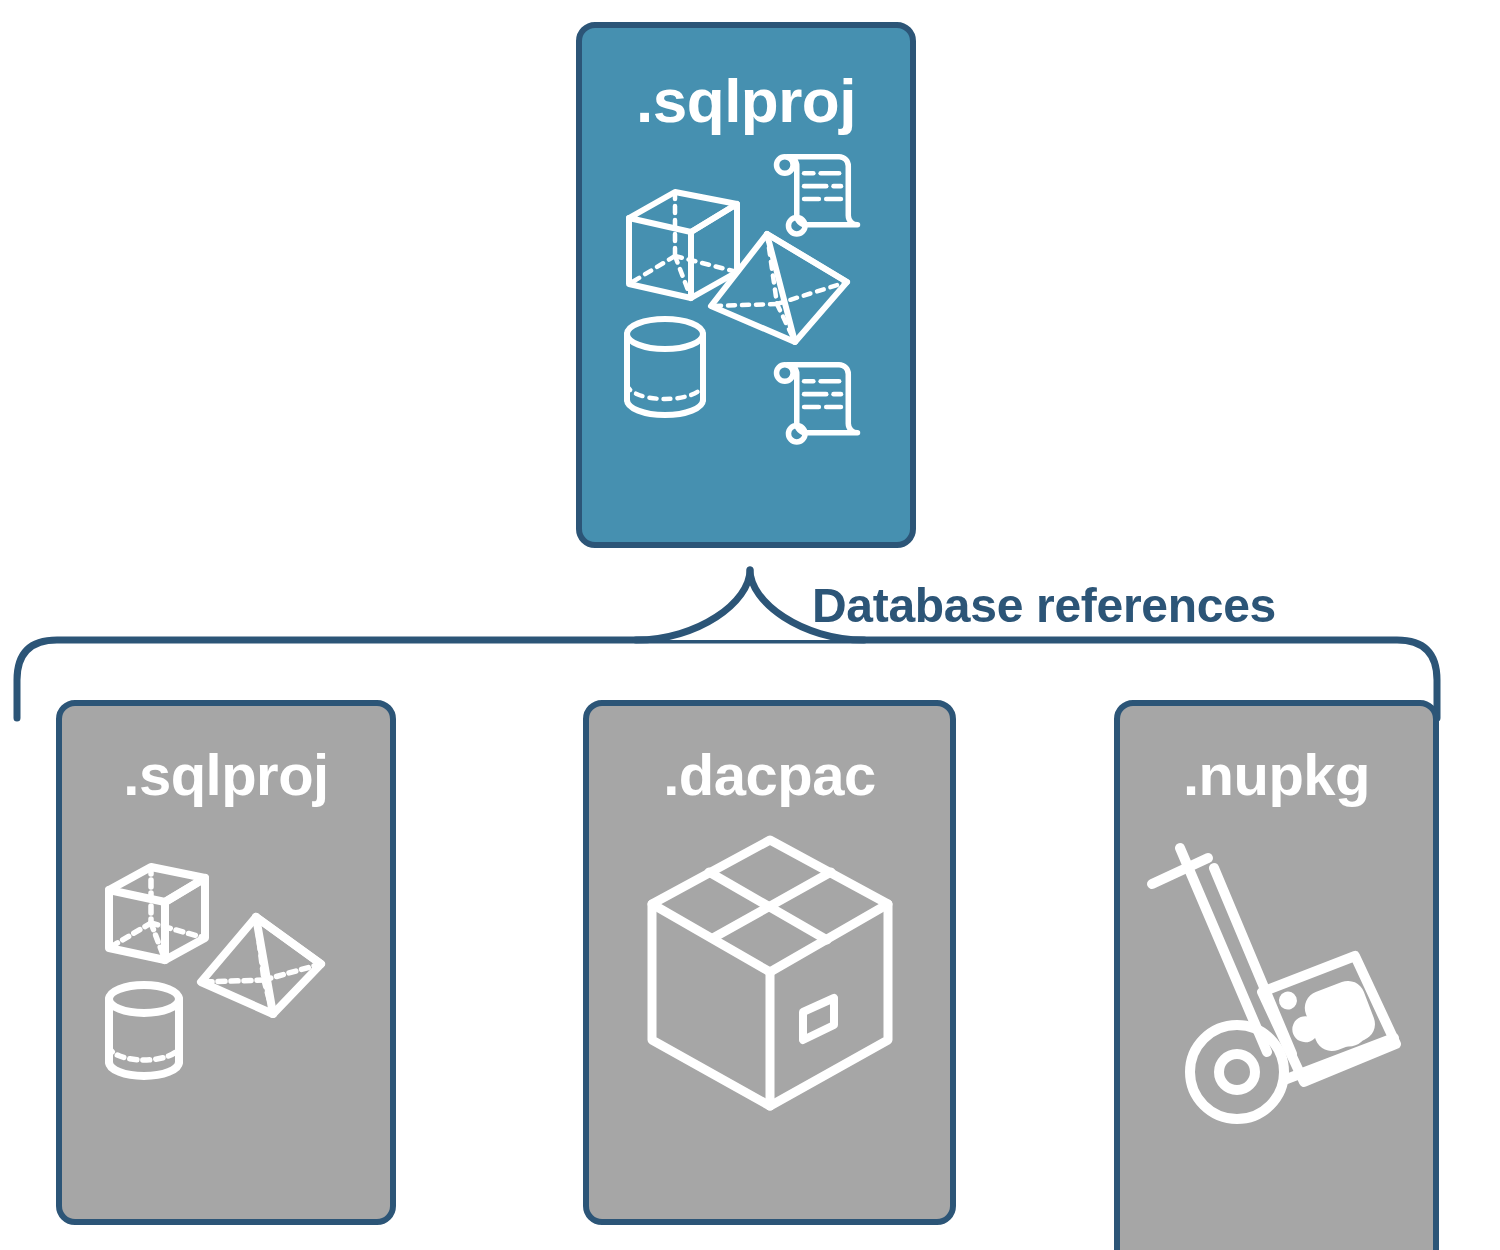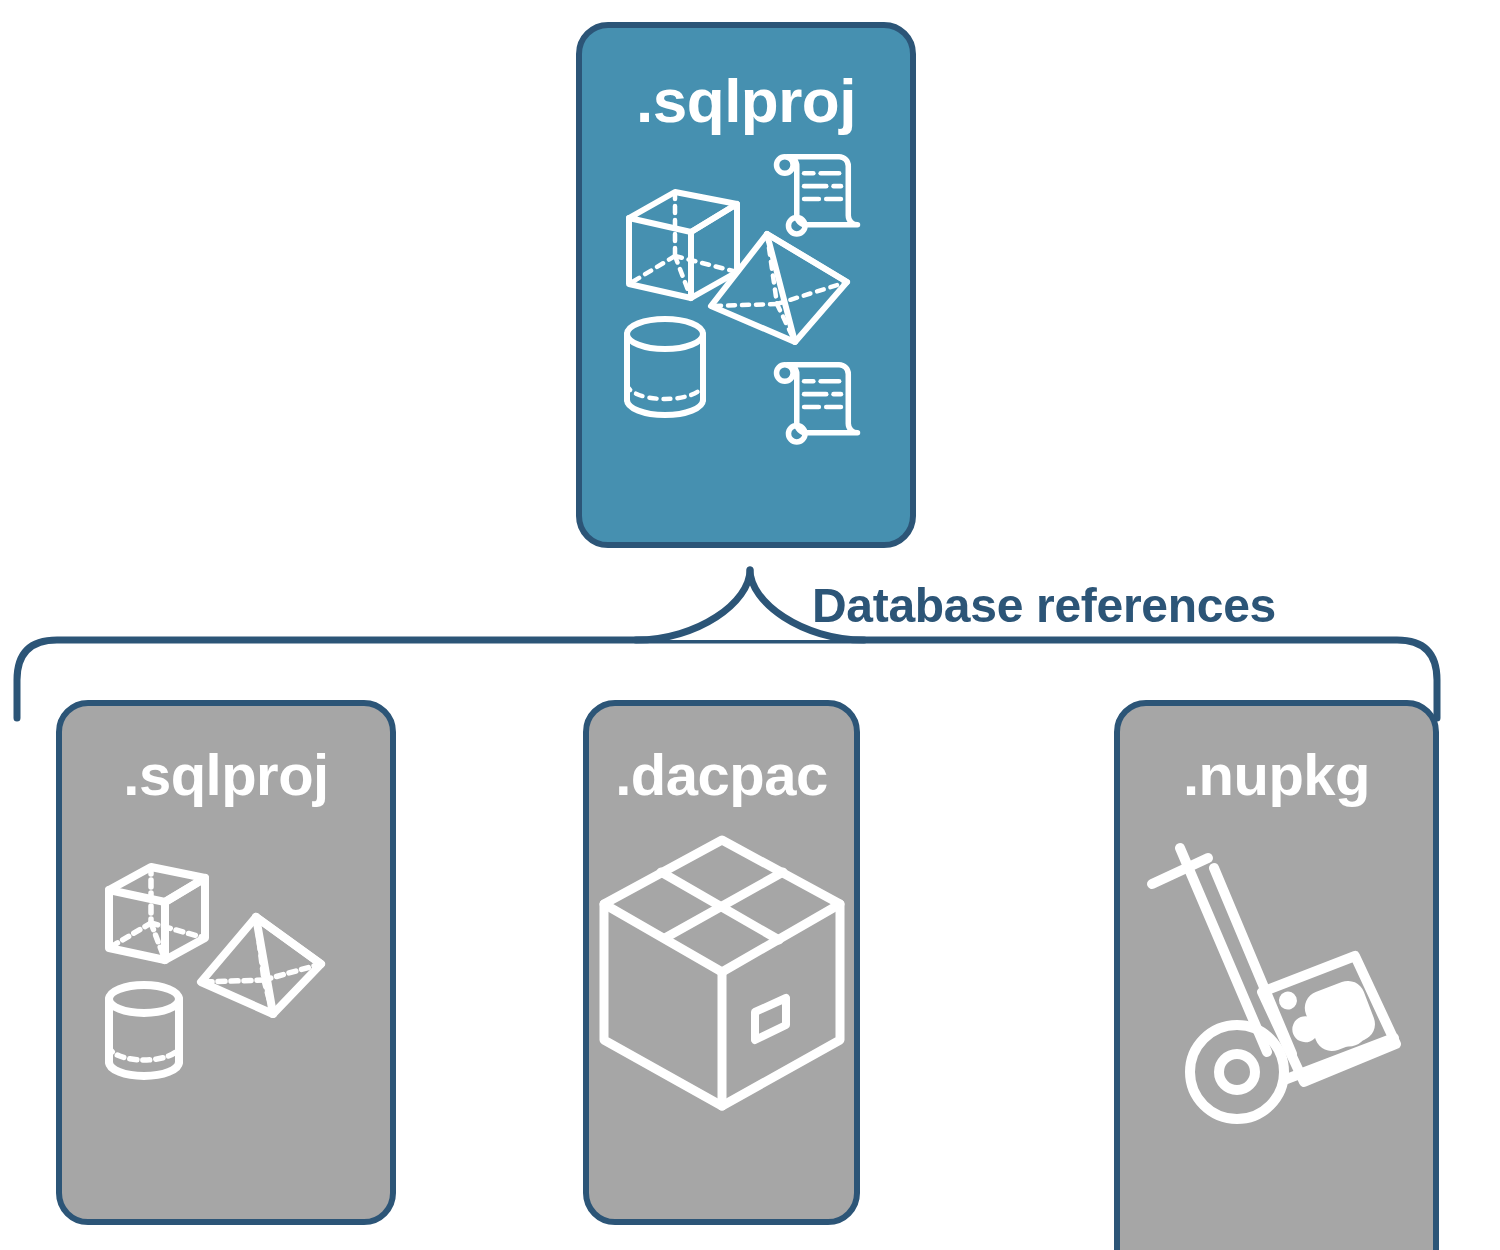--- a/index.html
+++ b/index.html
@@ -19,21 +19,21 @@
     overflow: hidden;
   }
 
   
   .card {
     position: absolute;
     box-sizing: border-box;
     border-style: solid;
     border-width: 6px;
     border-color: #2c5577;
-    border-radius: 32px;
+    border-radius: 19px;
     display: flex;
     flex-direction: column;
     align-items: center;
   }
   .card.blue  { background: #4690b0; }
   .card.grey  { background: #a6a6a6; }
 
   .card-title {
     color: #ffffff;
     font-weight: bold;
@@ -62,21 +62,21 @@
 
   #card-sqlproj {
     left: 56px;
     top: 700px;
     width: 340px;
     height: 525px;
   }
   #card-dacpac {
     left: 583px;
     top: 700px;
-    width: 277px;
+    width: 373px;
     height: 525px;
   }
   #card-nupkg {
     left: 1114px;
     top: 700px;
     width: 325px;
     height: 633px;
   }
   .card.grey .card-title {
     font-size: 58px;

